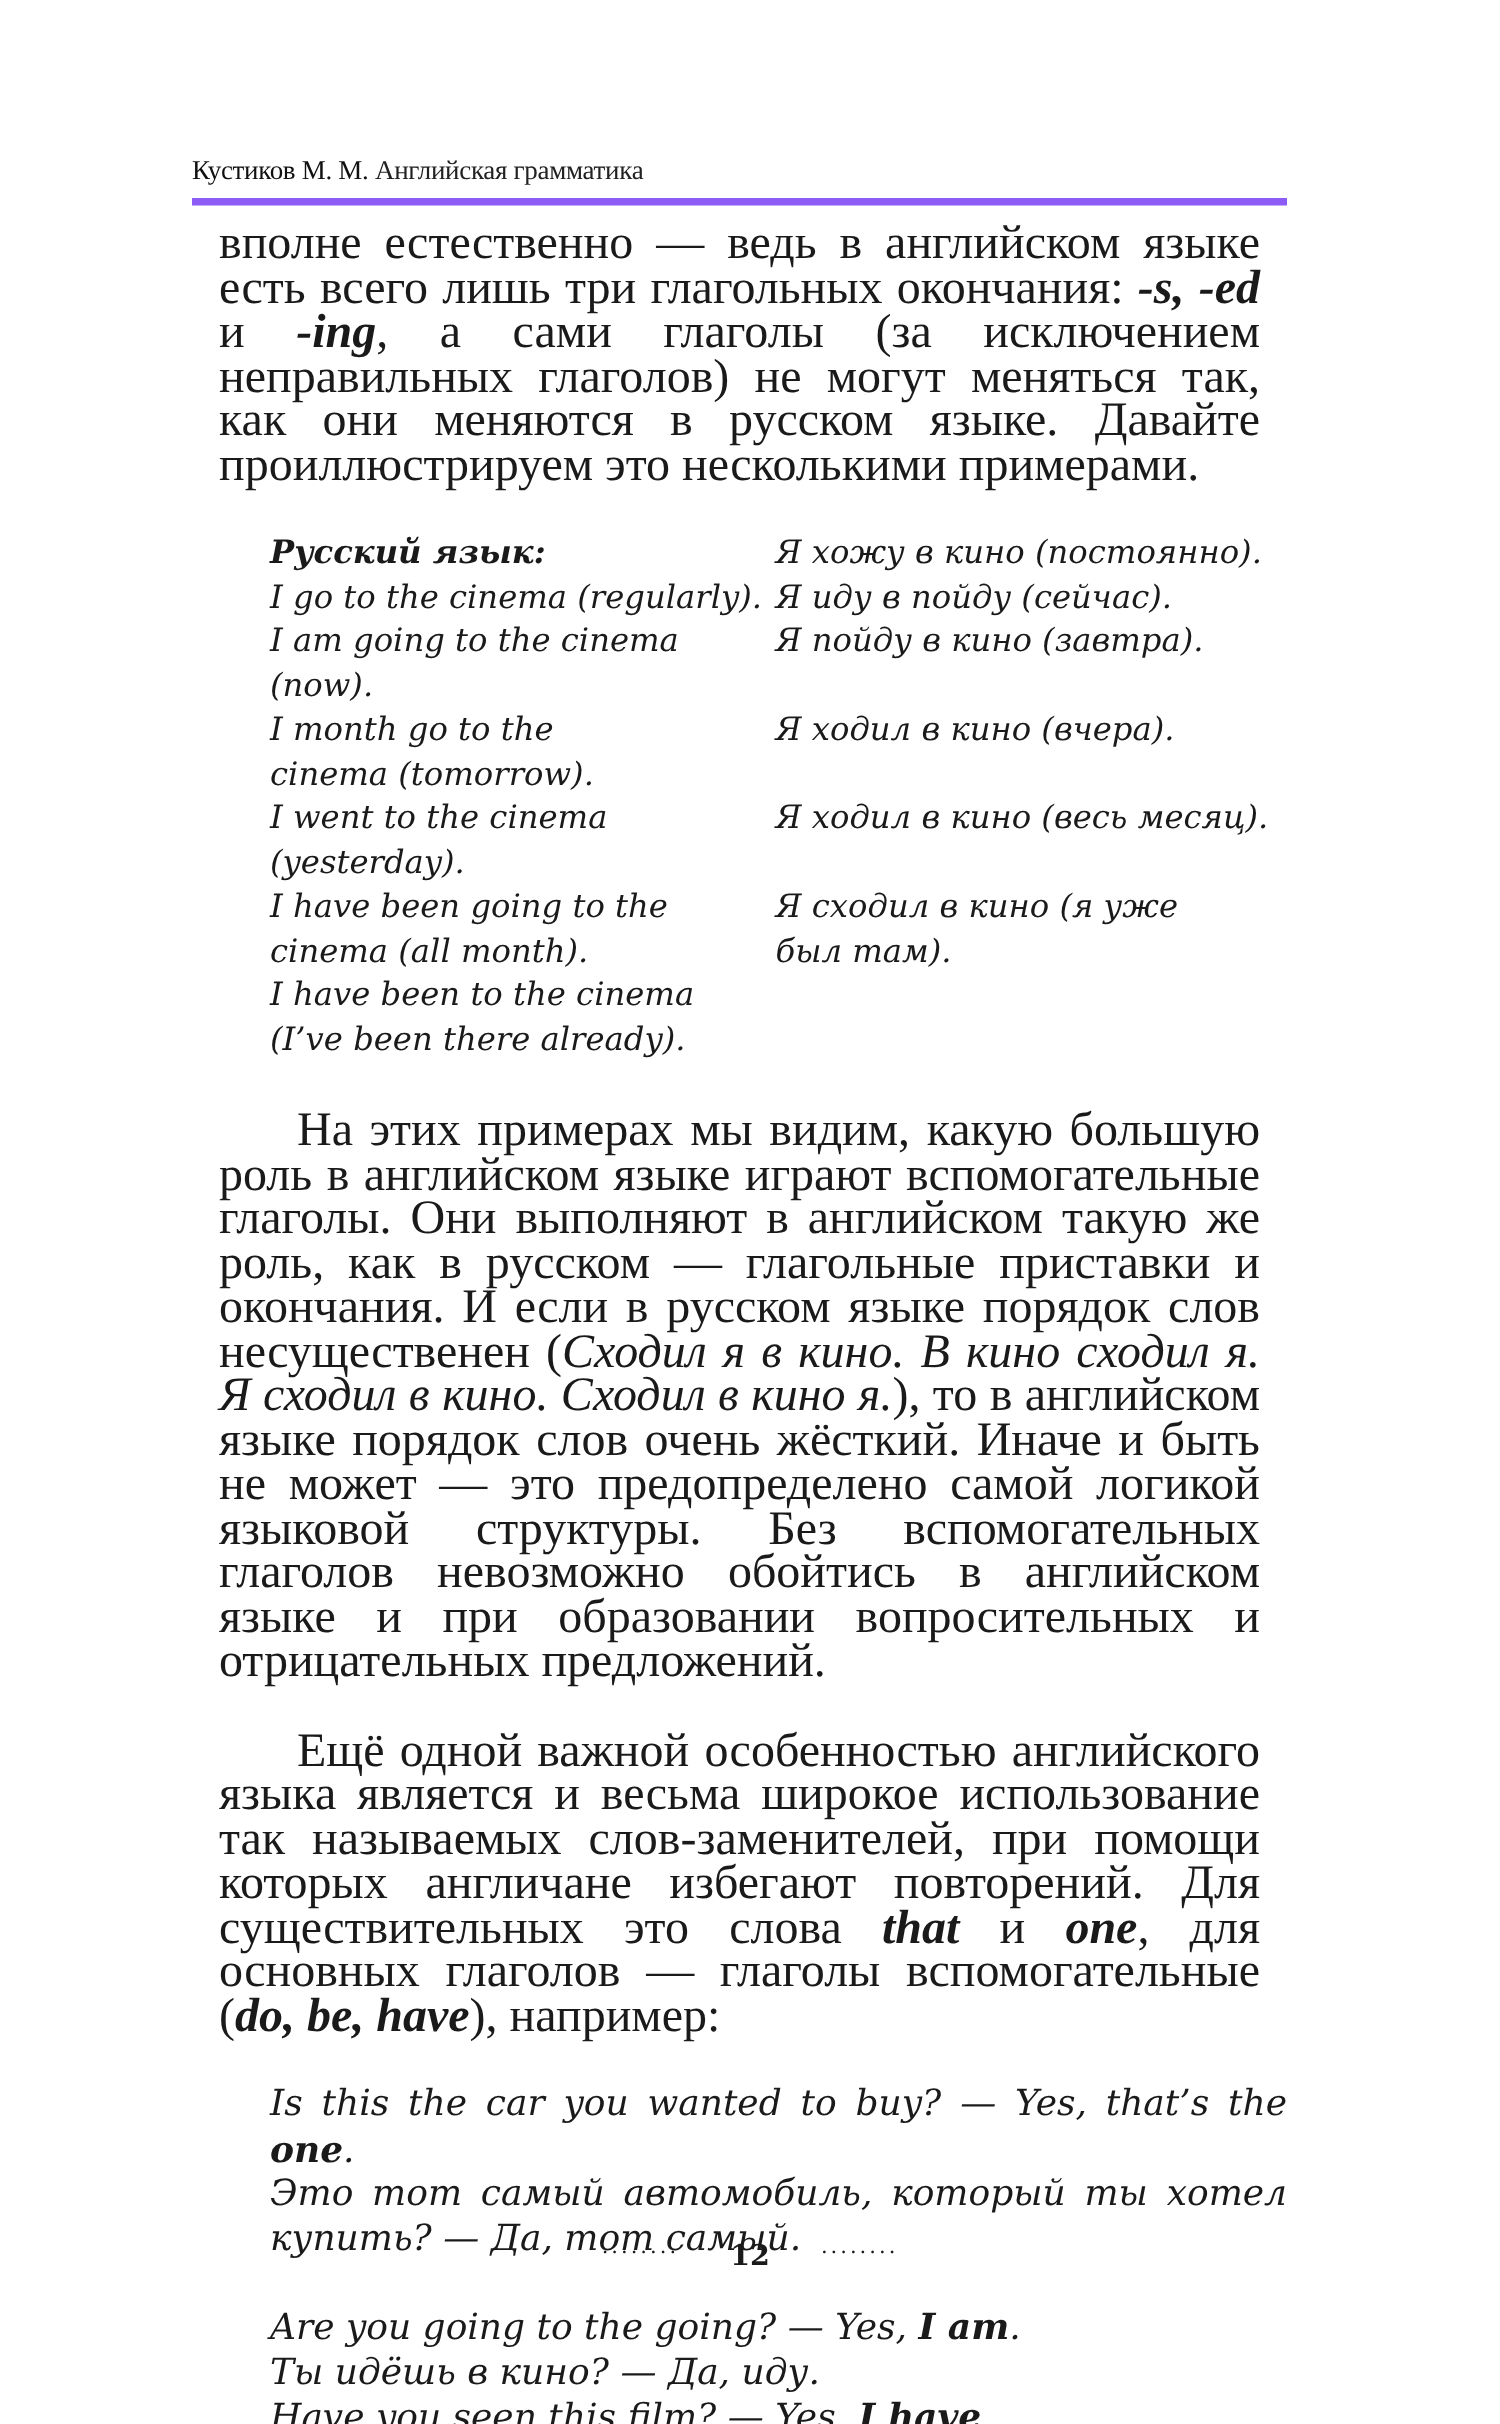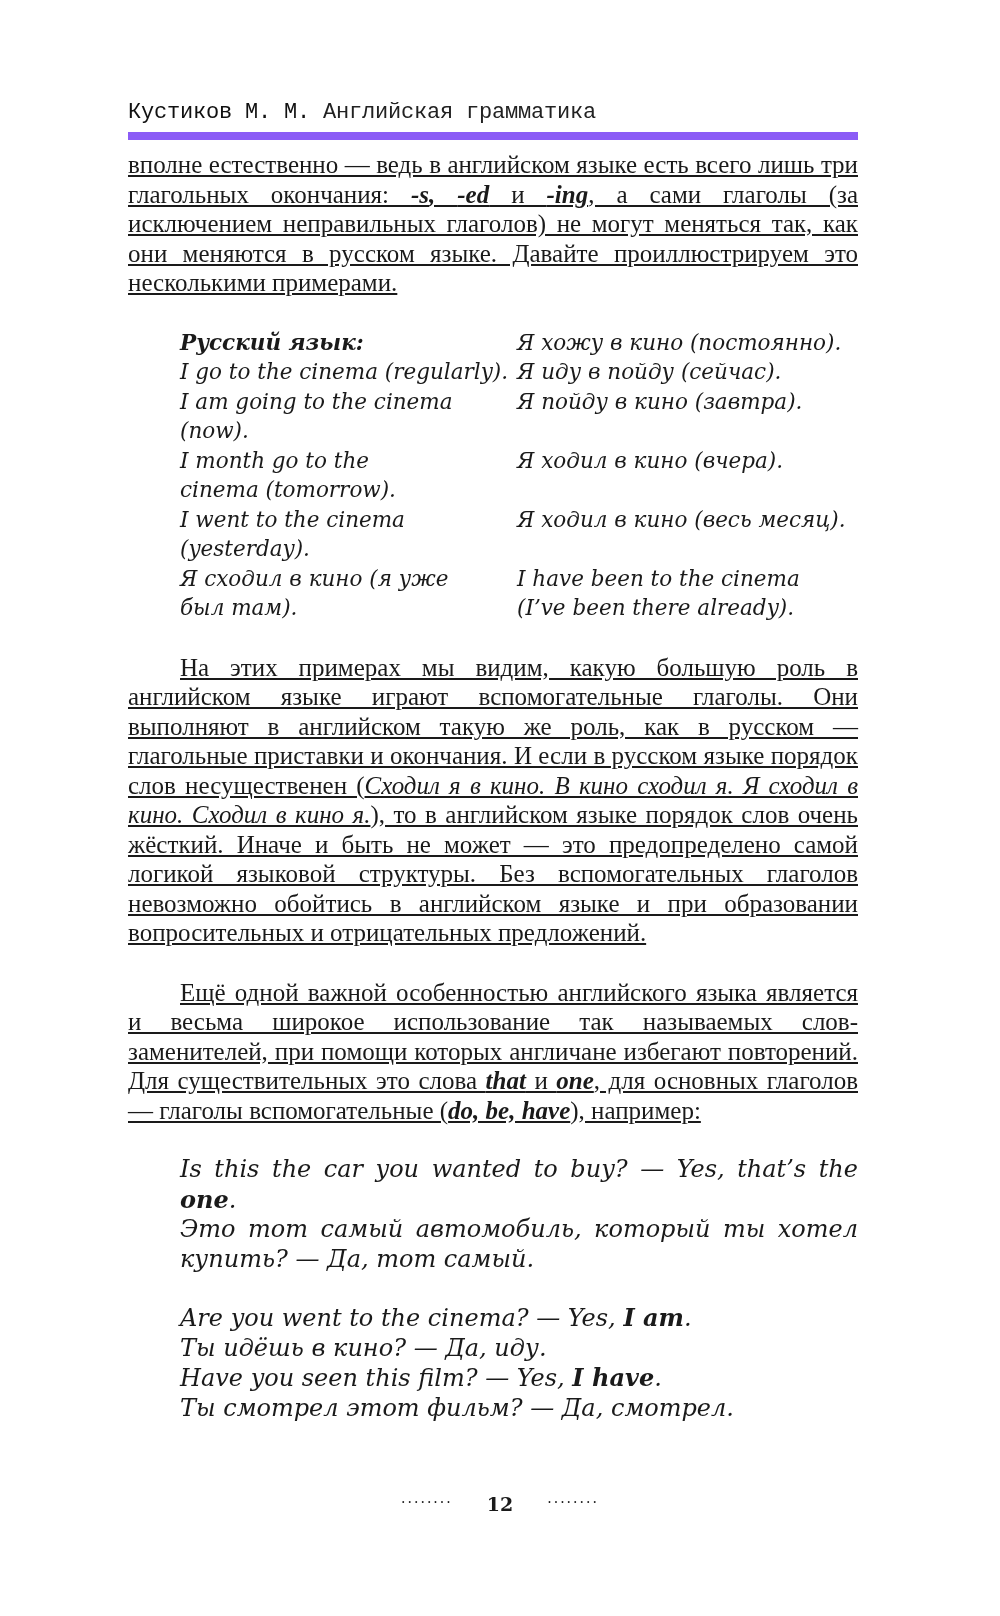--- a/index.html
+++ b/index.html
@@ -14,42 +14,41 @@
       overflow: hidden;
       color: #1a1a1a;
     }
     .page {
       position: absolute;
       left: 128px;
       top: 96px;
       width: 730px;
     }
     .running-head {
-      font-family: Liberation Mono, monospace;
-      font-size: 22px;
+      font-family: Liberation Serif, serif;
+      font-size: 18px;
       line-height: 34px;
       padding-bottom: 2px;
-      border-bottom: 8px solid #8b5cf6;
+      border-bottom: 5px solid #8b5cf6;
       letter-spacing: -0.2px;
     }
     .running-head .author {
       font-weight: 500;
       color: #111;
     }
     .running-head .title {
       font-weight: 300;
       color: #222;
     }
     .body-text {
       font-family: "Liberation Serif", "DejaVu Serif", serif;
-      font-size: 25px;
+      font-size: 32px;
       line-height: 29.5px;
       text-align: justify;
-      margin: 0;
-      text-decoration: underline;
+      margin: 18px;
     }
     .p1 { margin-top: 10px; }
     .indent { text-indent: 52px; }
     .em-bold { font-weight: bold; font-style: italic; }
     .em { font-style: italic; }
     .b { font-weight: bold; }
 
     .compare {
       margin-top: 30px;
       margin-left: 52px;
@@ -118,36 +117,37 @@
     <div class="cell">Я иду в пойду (сейчас).</div>
     <div class="cell">I am going to the cinema (now).</div>
 
     <div class="cell">Я пойду в кино (завтра).</div>
     <div class="cell" style="width:250px">I month go to the cinema (tomorrow).</div>
 
     <div class="cell">Я ходил в кино (вчера).</div>
     <div class="cell" style="width:230px">I went to the cinema (yesterday).</div>
 
     <div class="cell">Я ходил в кино (весь месяц).</div>
+    <div class="cell" style="width:345px">I have been going to the cinema (all month).</div>
 
     <div class="cell" style="width:270px">Я сходил в кино (я уже был там).</div>
     <div class="cell" style="width:300px">I have been to the cinema (I’ve been there already).</div>
   </div>
 
   <p class="body-text indent p-gap"><span>На этих примерах мы видим, какую большую роль в английском языке играют вспомогательные глаголы. Они выполняют в английском такую же роль, как в русском — глагольные приставки и окончания. И если в русском языке порядок слов несущественен (</span><span class="em">Сходил я в кино. В кино сходил я. Я сходил в кино. Сходил в кино я.</span><span>), то в английском языке порядок слов очень жёсткий. Иначе и быть не может — это предопределено самой логикой языковой структуры. Без вспомогательных глаголов невозможно обойтись в английском языке и при образовании вопросительных и отрицательных предложений.</span></p>
 
   <p class="body-text indent p-gap"><span>Ещё одной важной особенностью английского языка является и весьма широкое использование так называемых слов-заменителей, при помощи которых англичане избегают повторений. Для существительных это слова </span><span class="em-bold">that</span><span> и </span><span class="em-bold">one</span><span>, для основных глаголов — глаголы вспомогательные (</span><span class="em-bold">do, be, have</span><span>), например:</span></p>
 
   <div class="examples">
     <div class="group">
       <span class="line"><span>Is this the car you wanted to buy? — Yes, that’s the </span><span class="b">one</span><span>.</span></span>
       <span class="line">Это тот самый автомобиль, который ты хотел купить? — Да, тот самый.</span>
     </div>
     <div class="group">
-      <span class="line"><span>Are you went to the cinema? — Yes, </span><span class="b">I am</span><span>.</span></span>
+      <span class="line"><span>Are you going to the going? — Yes, </span><span class="b">I am</span><span>.</span></span>
       <span class="line">Ты идёшь в кино? — Да, иду.</span>
       <span class="line"><span>Have you seen this film? — Yes, </span><span class="b">I have</span><span>.</span></span>
       <span class="line">Ты смотрел этот фильм? — Да, смотрел.</span>
     </div>
   </div>
 </div>
 
 <div class="folio">
   <span class="dots">........</span>
   <span class="num">12</span>

